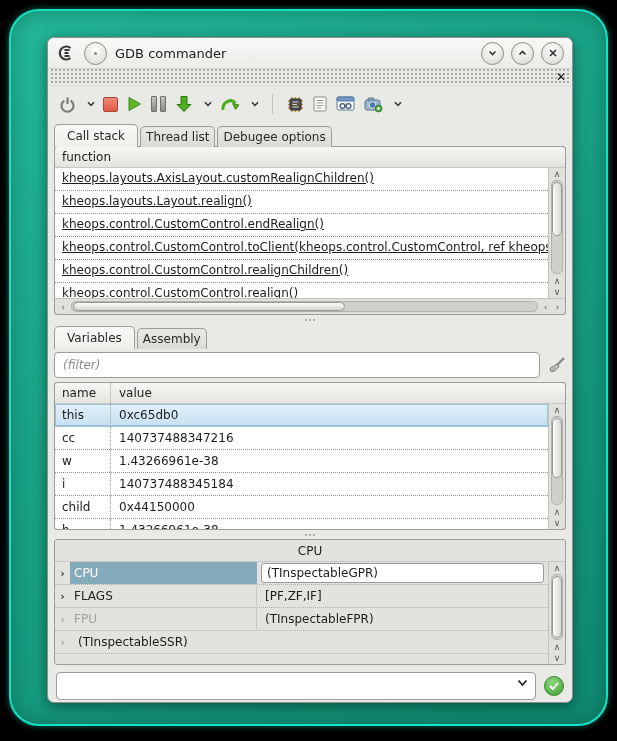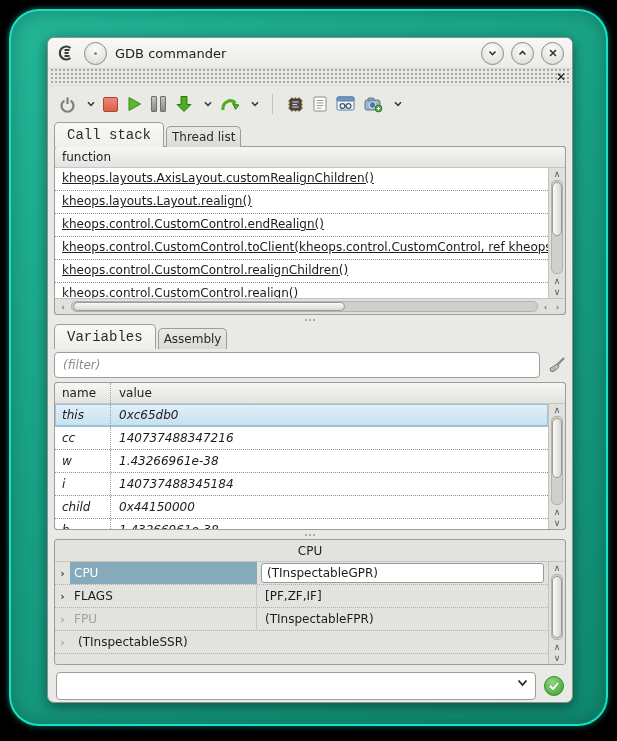--- a/index.html
+++ b/index.html
@@ -31,21 +31,21 @@
   .tool{display:flex;align-items:center;justify-content:center;height:24px;padding:0 1px;}
   .tsep{width:1px;height:20px;background:#c2c2be;margin:0 6px;}
   .chev{margin-left:3px;display:flex;align-items:center;}
   .stop-sq{width:13px;height:13px;background:linear-gradient(#f0887a,#dd5b48);border:1px solid #a84634;border-radius:2px;}
   .pause-bars{display:flex;gap:3px;}
   .pause-bars i{display:block;width:4px;height:14px;background:linear-gradient(#c4c4c0,#8a8a86);border:1px solid #6e6e6a;border-radius:1px;}
   
   .tabbar{height:25px;flex:0 0 25px;display:flex;align-items:flex-end;padding:0 0 0 6px;position:relative;z-index:2;}
   .tab{font-size:12px;padding:3px 5px 3px;margin-right:2px;border:1px solid #9d9d99;border-bottom:none;
        border-radius:5px 5px 0 0;background:linear-gradient(#e8e8e5,#dadad6);color:#2a2a2a;white-space:nowrap;}
-  .tab.active{background:linear-gradient(#f8f8f6,#efefec);padding:4px 12px 4px;font-size:14px;font-family:Liberation Mono, monospace;}
+  .tab.active{background:linear-gradient(#f8f8f6,#efefec);padding:4px 12px 4px;font-size:12px;}
   
   .panel{margin:0 6px;border:1px solid #9d9d99;border-radius:3px;background:#b91c1c;position:relative;
          display:flex;flex-direction:column;overflow:hidden;}
   .cs-panel{height:167px;flex:0 0 167px;margin-top:-1px;}
   .grid-header{height:20px;flex:0 0 20px;display:flex;align-items:center;font-size:12px;
                background:linear-gradient(#f6f6f4,#e3e3df);border-bottom:1px solid #c6c6c2;}
   .cs-body{flex:1;display:flex;overflow:hidden;}
   .cs-rows{flex:1;overflow:hidden;text-decoration:underline;}
   .cs-row{height:22px;line-height:21px;font-size:12px;padding:0 7px;white-space:nowrap;overflow:hidden;
           border-bottom:1px dotted #8f8f8b;background:#fff;}
@@ -65,21 +65,21 @@
   .splitter{height:9px;flex:0 0 9px;display:flex;align-items:center;justify-content:center;gap:2px;}
   .splitter i{width:2px;height:2px;border-radius:50%;background:#9a9a94;display:block;}
   
   .filter-row{height:30px;flex:0 0 30px;display:flex;align-items:center;gap:7px;margin:1px 6px 2px;}
   .filter-input{flex:1;height:24px;border:1px solid #9d9d99;border-radius:4px;background:#fff;
                 padding:0 8px;font-size:12px;font-family:inherit;color:#333;}
   .filter-input::placeholder{font-style:italic;color:#8c8c88;}
   
   .vars-panel{height:146px;flex:0 0 146px;}
   .vars-body{flex:1;display:flex;overflow:hidden;}
-  .vars-rows{flex:1;overflow:hidden;font-style:italic;}
+  .vars-rows{flex:1;overflow:hidden;}
   .var-row{height:22px;display:flex;align-items:center;font-size:12px;border-bottom:1px dotted #8f8f8b;background:#fff;}
   .var-name{width:48px;flex:0 0 48px;padding:0 0 0 7px;border-right:1px dotted #a0a09c;overflow:hidden;white-space:nowrap;height:100%;display:flex;align-items:center;}
   .var-value{flex:1;padding:0 8px;white-space:nowrap;overflow:hidden;}
   .var-row.selected{background:linear-gradient(#e2f0f9,#c6e0f0);box-shadow:inset 0 0 0 1px #9cc3da;border-bottom:1px solid #9cc3da;}
   .hdr-name{width:48px;flex:0 0 48px;padding-left:7px;border-right:1px dotted #a0a09c;height:100%;display:flex;align-items:center;}
   .hdr-value{flex:1;padding-left:8px;}
   
   .cpu-panel{height:124px;flex:0 0 124px;background:#e2e2de;}
   .cpu-title{height:21px;flex:0 0 21px;display:flex;align-items:center;justify-content:center;font-size:12px;color:#222;}
   .cpu-body{flex:1;display:flex;overflow:hidden;border-top:1px solid #c6c6c2;}
@@ -226,20 +226,21 @@
       <span class="chev">
         <svg width="8" height="6" viewBox="0 0 8 6">
             <path d="M1 1.2 L4 4.4 L7 1.2" fill="none" stroke="#333" stroke-width="1.5"></path>
           </svg>
       </span>
     </div>
 
     <div class="tabbar">
       <span class="tab active">Call stack</span>
       <span class="tab">Thread list</span>
+      <span class="tab">Debugee options</span>
     </div>
 
     <div class="panel cs-panel">
       <div class="grid-header">
         <span style="padding-left:7px;">function</span>
       </div>
       <div class="cs-body">
         <div class="cs-rows">
           <div class="cs-row">kheops.layouts.AxisLayout.customRealignChildren()</div>
           <div class="cs-row">kheops.layouts.Layout.realign()</div>

